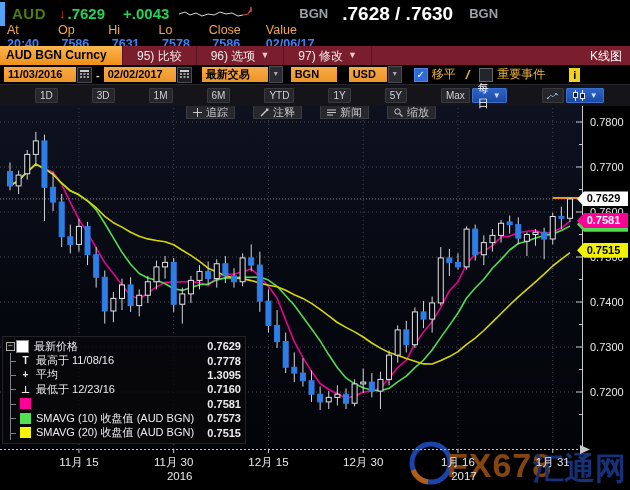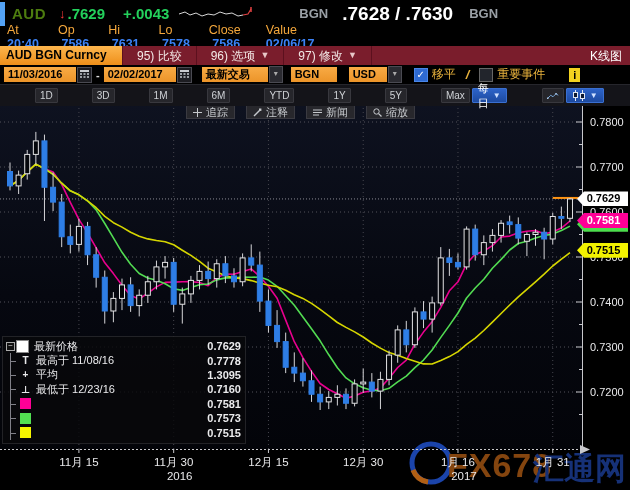--- a/index.html
+++ b/index.html
@@ -51,21 +51,21 @@
   .row-toolbar{position:absolute;top:84px;left:0;right:0;height:21px;background:#141419;border-top:1px solid #26262c;display:flex;align-items:center;padding-left:3px;z-index:5;}
   .tbtn{background:#26262b;border:1px solid #38383e;color:#cfd2d6;font-size:10px;height:15px;line-height:14px;padding:0 4px;margin-right:2px;border-radius:1px;margin-left:32px;}
   .bluebtn{background:linear-gradient(#2d63c8,#1d4aa0);border:1px solid #3a6fd0;color:#fff;display:flex;align-items:center;gap:4px;height:15px;font-size:11px;padding:0 5px;margin-right:3px;border-radius:1px;}
   .bluebtn .caret{font-size:8px;color:#cfe0ff;}
   .iconbtn{display:flex;align-items:center;justify-content:center;}
   .collapse-btn{margin-left:60px;width:42px;text-align:center;color:#e0e0e0;font-size:13px;font-weight:bold;height:15px;line-height:13px;background:#2a2a30;border:1px solid #3c3c44;}
   .content-btn{margin-left:26px;display:flex;align-items:flex-start;gap:20px;color:#d6d9dd;font-size:11.5px;background:transparent;border:none;}
   .gear-btn{margin-left:auto;margin-right:14px;color:#b8bcc2;font-size:13px;}
 
   
-  .chart-tools{position:absolute;top:105px;left:186px;display:flex;gap:11px;z-index:4;}
+  .chart-tools{position:absolute;top:105px;left:186px;display:flex;gap:18px;z-index:4;}
   .ctool{display:flex;align-items:center;gap:4px;background:#27272c;border:1px solid #3a3a41;color:#c6c9cd;font-size:11px;height:14px;padding:0 6px;}
 
   
   .legend{position:absolute;left:2px;top:336px;width:244px;background:rgba(8,8,11,.84);border:1px solid rgba(130,130,140,.22);z-index:3;padding:2px 4px 3px 2px;box-sizing:border-box;}
   .lrow{display:flex;align-items:center;height:14.4px;font-size:11px;color:#ebebed;white-space:nowrap;}
   .tree{width:9px;align-self:stretch;border-left:1px solid #808088;position:relative;margin-left:5px;}
   .tree::after{content:'';position:absolute;left:0;top:50%;width:5px;border-top:1px solid #808088;}
   .expander{width:7px;height:7px;border:1px solid #aaa;color:#ddd;font-size:8px;line-height:5px;text-align:center;margin-left:1px;margin-right:1px;background:#111;}
   .mk{width:11px;height:11px;margin-right:5px;flex:none;}
   .mkglyph{width:11px;margin-right:5px;color:#e8e8ea;font-size:10px;font-weight:bold;text-align:center;flex:none;}
@@ -519,25 +519,27 @@
         <span class="lval">0.7160</span>
       </div>
       <div class="lrow">
         <span class="tree"></span>
         <span class="mk" style="background: rgb(255, 0, 150);"></span>
         <span class="lval">0.7581</span>
       </div>
       <div class="lrow">
         <span class="tree"></span>
         <span class="mk" style="background: rgb(82, 224, 82);"></span>
+        <span>SMAVG (10) 收盘值 (AUD BGN)</span>
         <span class="lval">0.7573</span>
       </div>
       <div class="lrow">
         <span class="tree"></span>
         <span class="mk" style="background: rgb(245, 245, 0);"></span>
+        <span>SMAVG (20) 收盘值 (AUD BGN)</span>
         <span class="lval">0.7515</span>
       </div>
     </div>
 
   <div id="badges">
       <div class="badge" style="background: rgb(76, 221, 76); color: rgb(0, 0, 0); top: 216.65px;">0.7573</div>
       <div class="badge" style="background: rgb(255, 255, 255); color: rgb(0, 0, 0); top: 191.45px;">0.7629</div>
       <div class="badge" style="background: rgb(255, 0, 150); color: rgb(255, 255, 255); top: 213.05px;">0.7581</div>
       <div class="badge" style="background: rgb(242, 242, 0); color: rgb(0, 0, 0); top: 242.75px;">0.7515</div>
     </div>

